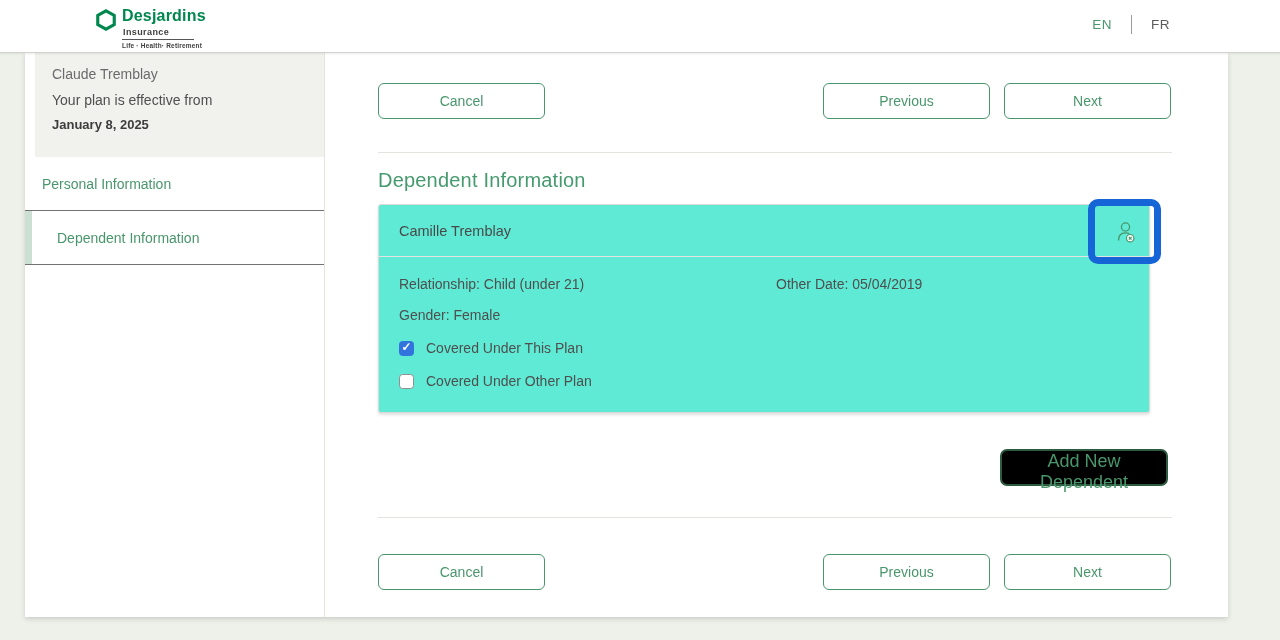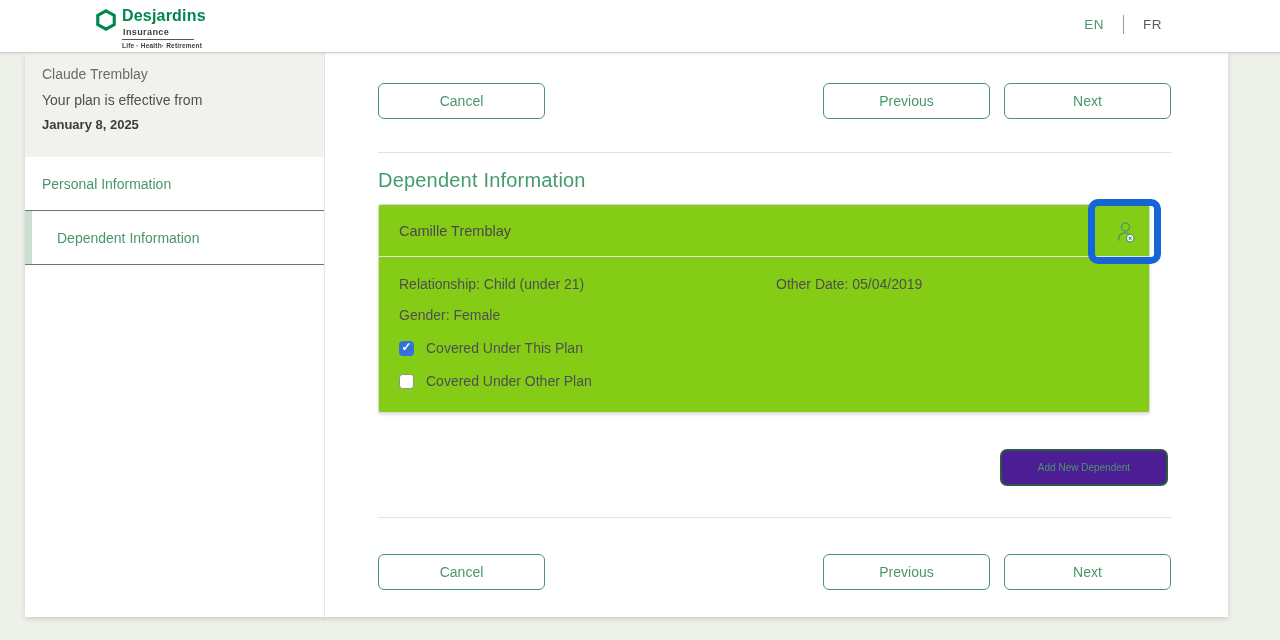--- a/index.html
+++ b/index.html
@@ -19,34 +19,34 @@
     background:#ffffff; border-bottom:1px solid #d2d2cf;
     box-shadow:0 1px 2px rgba(0,0,0,0.08);
     z-index:5;
   }
   .logo { position:absolute; left:95px; top:7px; display:flex; align-items:flex-start; gap:5px; }
   .logo-hex { width:22px; height:22px; margin-top:2px; }
   .logo-text { display:flex; flex-direction:column; }
   .logo-brand { color:#00874e; font-weight:bold; font-size:16px; letter-spacing:0.2px; }
   .logo-sub { font-size:9px; color:#3f3f3f; font-weight:bold; letter-spacing:0.4px; padding:2px 0 2px 1px; border-bottom:1px solid #55565a; width:72px; }
   .logo-tag { font-size:6.5px; color:#3f3f3f; font-weight:bold; letter-spacing:0.2px; padding-top:2px; }
-  .lang { position:absolute; right:118px; top:15px; display:flex; align-items:center; gap:19px; font-size:13.5px; letter-spacing:0.5px; }
+  .lang { position:absolute; right:110px; top:15px; display:flex; align-items:center; gap:19px; font-size:13.5px; letter-spacing:0.5px; }
   .lang-en { color:#4a966c; cursor:pointer; }
   .lang-div { width:1px; height:19px; background:#9a9a9a; }
   .lang-fr { color:#5b5b5b; cursor:pointer; }
 
   
   .panel {
     position:absolute; left:25px; top:53px; width:1203px; height:564px;
     background:#ffffff; box-shadow:0 2px 5px rgba(0,0,0,0.15);
   }
 
   
   .sidebar { position:absolute; left:0; top:0; width:300px; height:564px; border-right:1px solid #e3e3e0; background:#fff; }
-  .sidebar-head { background:#f1f1ee; height:104px; padding:13px 17px; }
+  .sidebar-head { background:#f1f1ee; height:104px; padding:13px 17px;margin-left:10px; }
   .sb-name { color:#6b6b6b; font-size:14px; }
   .sb-plan { color:#4f4f4f; font-size:14px; margin-top:10px; }
   .sb-date { color:#3d3d3d; font-size:13px; font-weight:bold; margin-top:9px; }
   .sb-item { height:54px; display:flex; align-items:center; border-bottom:1px solid #737373; color:#4a966c; font-size:14px; cursor:pointer; position:relative; padding-left:17px; }
   .sb-item.active { padding-left:32px; }
   .sb-item.active::before { content:""; position:absolute; left:0; top:0; width:7px; height:100%; background:#cbe0d3; }
 
   
   .content { position:absolute; left:353px; top:0; width:820px; height:564px; }
   .btn {
@@ -59,21 +59,21 @@
   .nav-row.top { top:30px; } .nav-row.bottom { top:501px; }
   .nav-cancel { position:absolute; left:0; top:0; }
   .nav-prev { position:absolute; left:445px; top:0; }
   .nav-next { position:absolute; left:626px; top:0; }
   .divider { position:absolute; left:0; width:794px; height:1px; background:#e3e3e0; }
   .divider.d1 { top:99px; } .divider.d2 { top:464px; }
   .heading { position:absolute; left:0; top:116px; font-size:20px; color:#459a6e; letter-spacing:0.2px; }
 
   .card {
     position:absolute; left:0; top:151px; width:772px; height:209px;
-    background:#84cc16; border:1px solid #d9d9d6; border-radius:3px;
+    background:#5eead4; border:1px solid #d9d9d6; border-radius:3px;
     box-shadow:0 2px 3px rgba(0,0,0,0.12);
   }
   .card-head { height:52px; border-bottom:1px solid #e3e3e0; display:flex; align-items:center; padding:0 14px 0 20px; position:relative; }
   .card-name { font-size:14.5px; color:#4a4a4a; }
   .remove-btn { position:absolute; left:733px; top:13px; width:28px; height:28px; background:transparent; border:none; cursor:pointer; display:flex; align-items:center; justify-content:center; }
   .card-body { padding:19px 20px; font-size:14px; color:#4f4f4f; }
   .row1 { display:flex; }
   .rel-cell { width:377px; }
   .row { margin-top:15px; }
   .cb-row { display:flex; align-items:center; gap:12px; margin-top:17px; }
@@ -85,22 +85,22 @@
   }
   input[type="checkbox"]:checked { background:#3273de; border-color:#3273de; }
   input[type="checkbox"]:checked::after {
     content:"✓"; position:absolute; left:1.5px; top:-1.5px;
     color:#fff; font-size:12px; font-weight:bold;
   }
   .cb-label { color:#4f4f4f; }
 
   .add-btn {
     position:absolute; left:622px; top:396px; width:168px; height:37px;
-    background:#4c1d95; border:2px solid #2e5a40; border-radius:7px;
-    color:#4a966c; font-size:10px; font-family:inherit; cursor:pointer;
+    background:#000000; border:2px solid #2e5a40; border-radius:7px;
+    color:#4a966c; font-size:18px; font-family:inherit; cursor:pointer;
   }
 
   
   .annotation {
     position:absolute; left:1063px; top:146px; width:73px; height:65px;
     border:7px solid #1565d7; border-radius:10px; z-index:9;
     pointer-events:none; background:transparent;
   }
 </style>
 </head>

